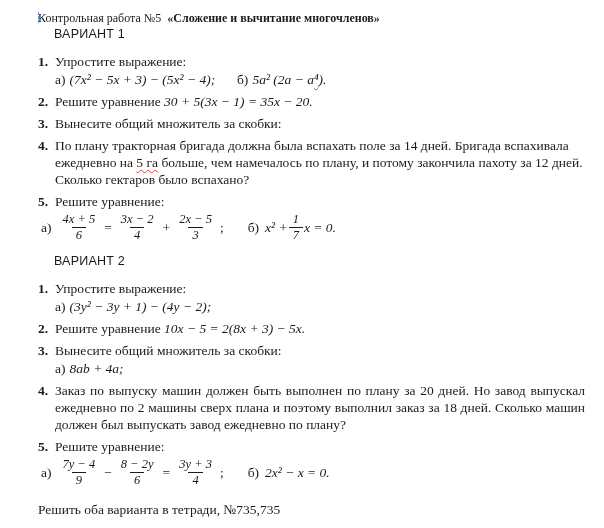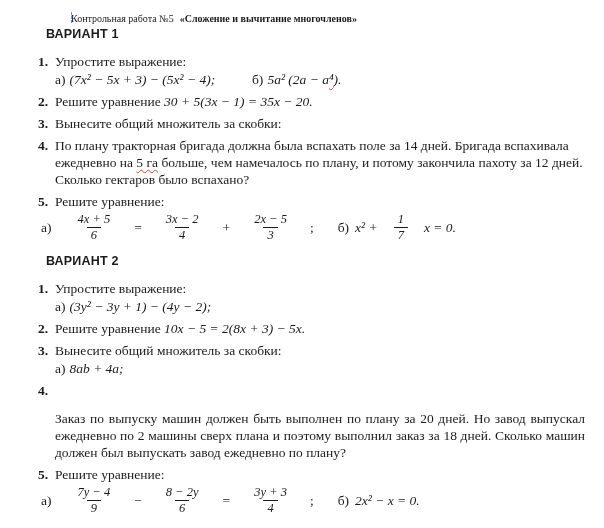--- a/index.html
+++ b/index.html
@@ -3,47 +3,47 @@
 <meta charset="utf-8">
 <style>
   html,body{margin:0;padding:0;background:#ffffff;}
   .page{
     width:604px;height:528px;box-sizing:border-box;
     background:#ffffff;color:#1b1b1b;
     font-family:"Liberation Serif",serif;
     padding:11px 19px 0 38px;
     overflow:hidden;
   }
-  .title-line{font-size:10px;line-height:15px;white-space:nowrap;margin-left:33px;}
+  .title-line{font-size:12px;line-height:15px;white-space:nowrap;}
   .title-bold{font-weight:bold;margin-left:6px;}
   .cursor{display:inline-block;width:0;height:11px;border-left:1px dashed #6b9bd2;margin-right:-1px;vertical-align:-1px;}
   .variant-header{
-    font-family:"Liberation Sans",sans-serif;font-weight:bold;
-    font-size:12.5px;line-height:15px;margin:1px 0 11px 8px;letter-spacing:.2px;
+    font-family:"Liberation Sans",sans-serif;font-weight:normal;
+    font-size:12.5px;line-height:15px;margin:1px 0 11px 16px;letter-spacing:.2px;
   }
   .variant-header.second{margin-top:12px;}
   .problem{display:flex;font-size:13.5px;line-height:17px;margin-bottom:5px;}
   .pnum{font-weight:bold;min-width:17px;flex:0 0 17px;}
   .pbody{flex:1;}
   .math{font-style:italic;}
   .parts{display:flex;margin-top:1px;}
-  .part-a{min-width:172px;padding-right:25px;}
+  .part-a{min-width:172px;padding-right:10px;}
   .plabel{margin-right:4px;}
-  .justify{text-align:justify;margin-top:28px;}
+  .justify{text-align:justify;}
   .wavy{
     text-decoration-line:underline;text-decoration-style:wavy;
     text-decoration-color:#e03c3c;text-decoration-thickness:1px;
     text-underline-offset:2px;
   }
   
   .eq-row{display:flex;align-items:center;font-size:13.5px;margin:3px 0 7px 3px;}
   .eq-row .plabel{margin-right:6px;}
   .frac{
     display:inline-flex;flex-direction:column;align-items:center;
-    font-size:12.5px;line-height:13px;text-align:center;margin:0 16px;
+    font-size:12.5px;line-height:13px;text-align:center;margin:0 1px;
   }
   .frac .fnum{padding:0 4px 1px 4px;}
   .frac .fden{border-top:1px solid #1b1b1b;padding:1px 4px 0 4px;}
   .op{margin:0 4px;}
   .tail{margin-left:3px;}
   .eq-b{display:flex;align-items:center;margin-left:24px;}
   .footer-note{font-size:13.5px;line-height:17px;margin-top:14px;}
 </style>
 </head>
 <body>

